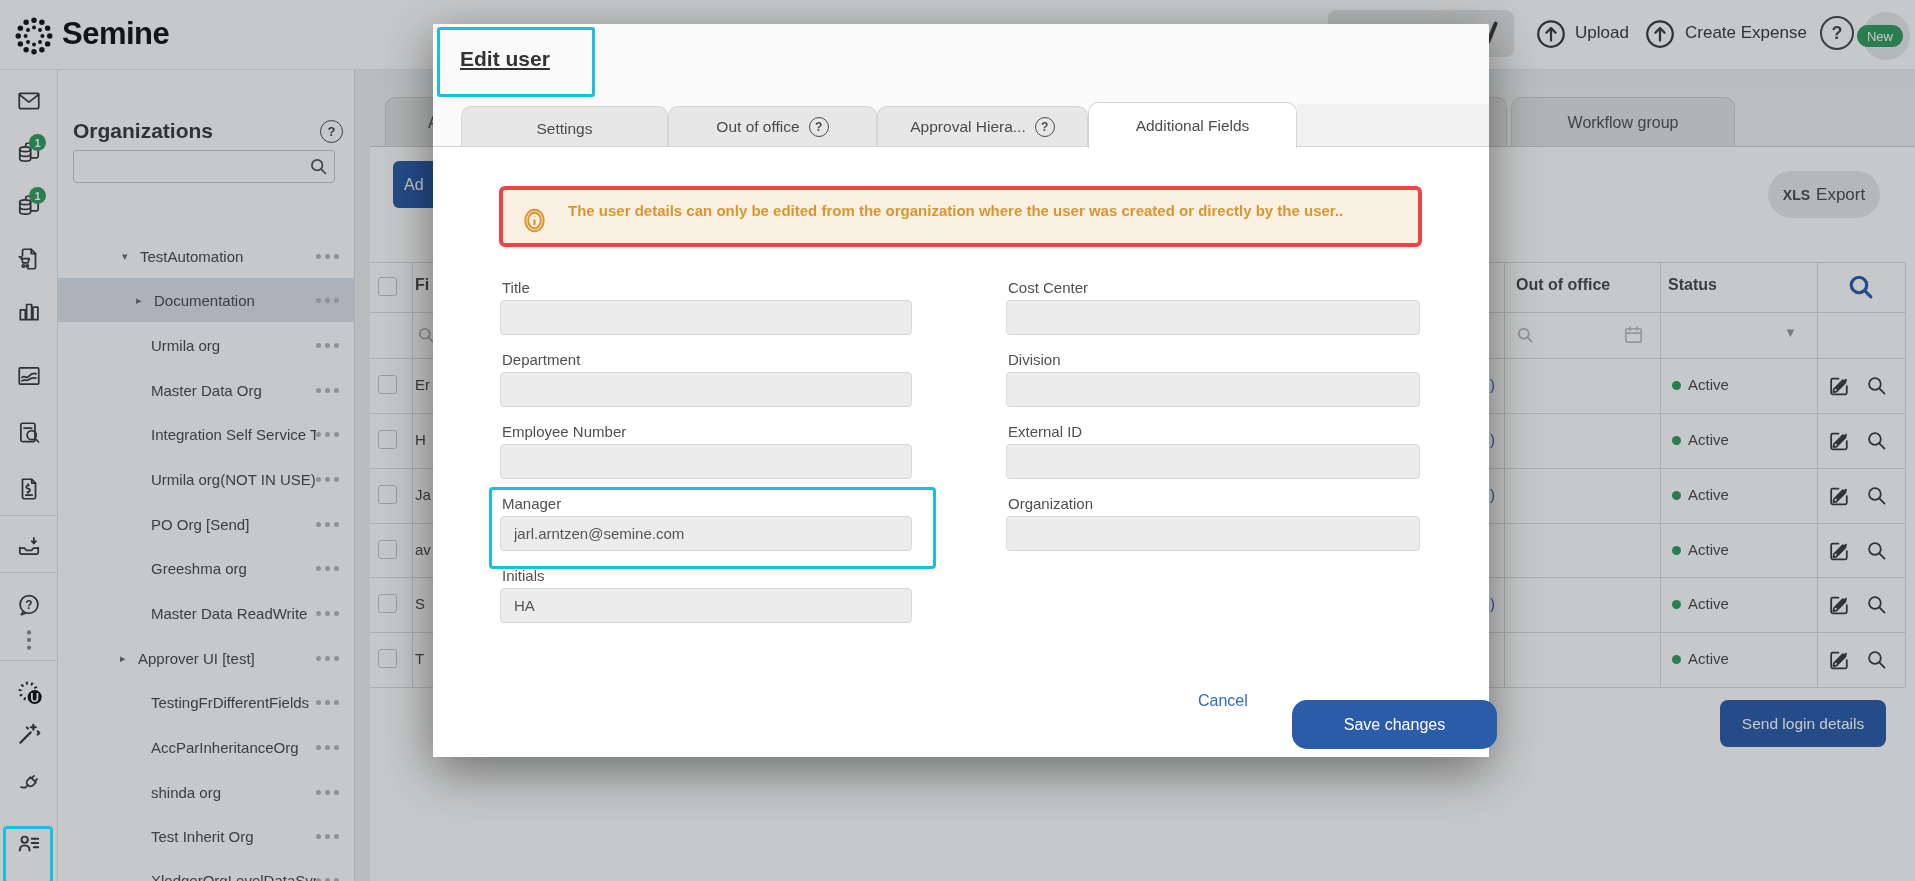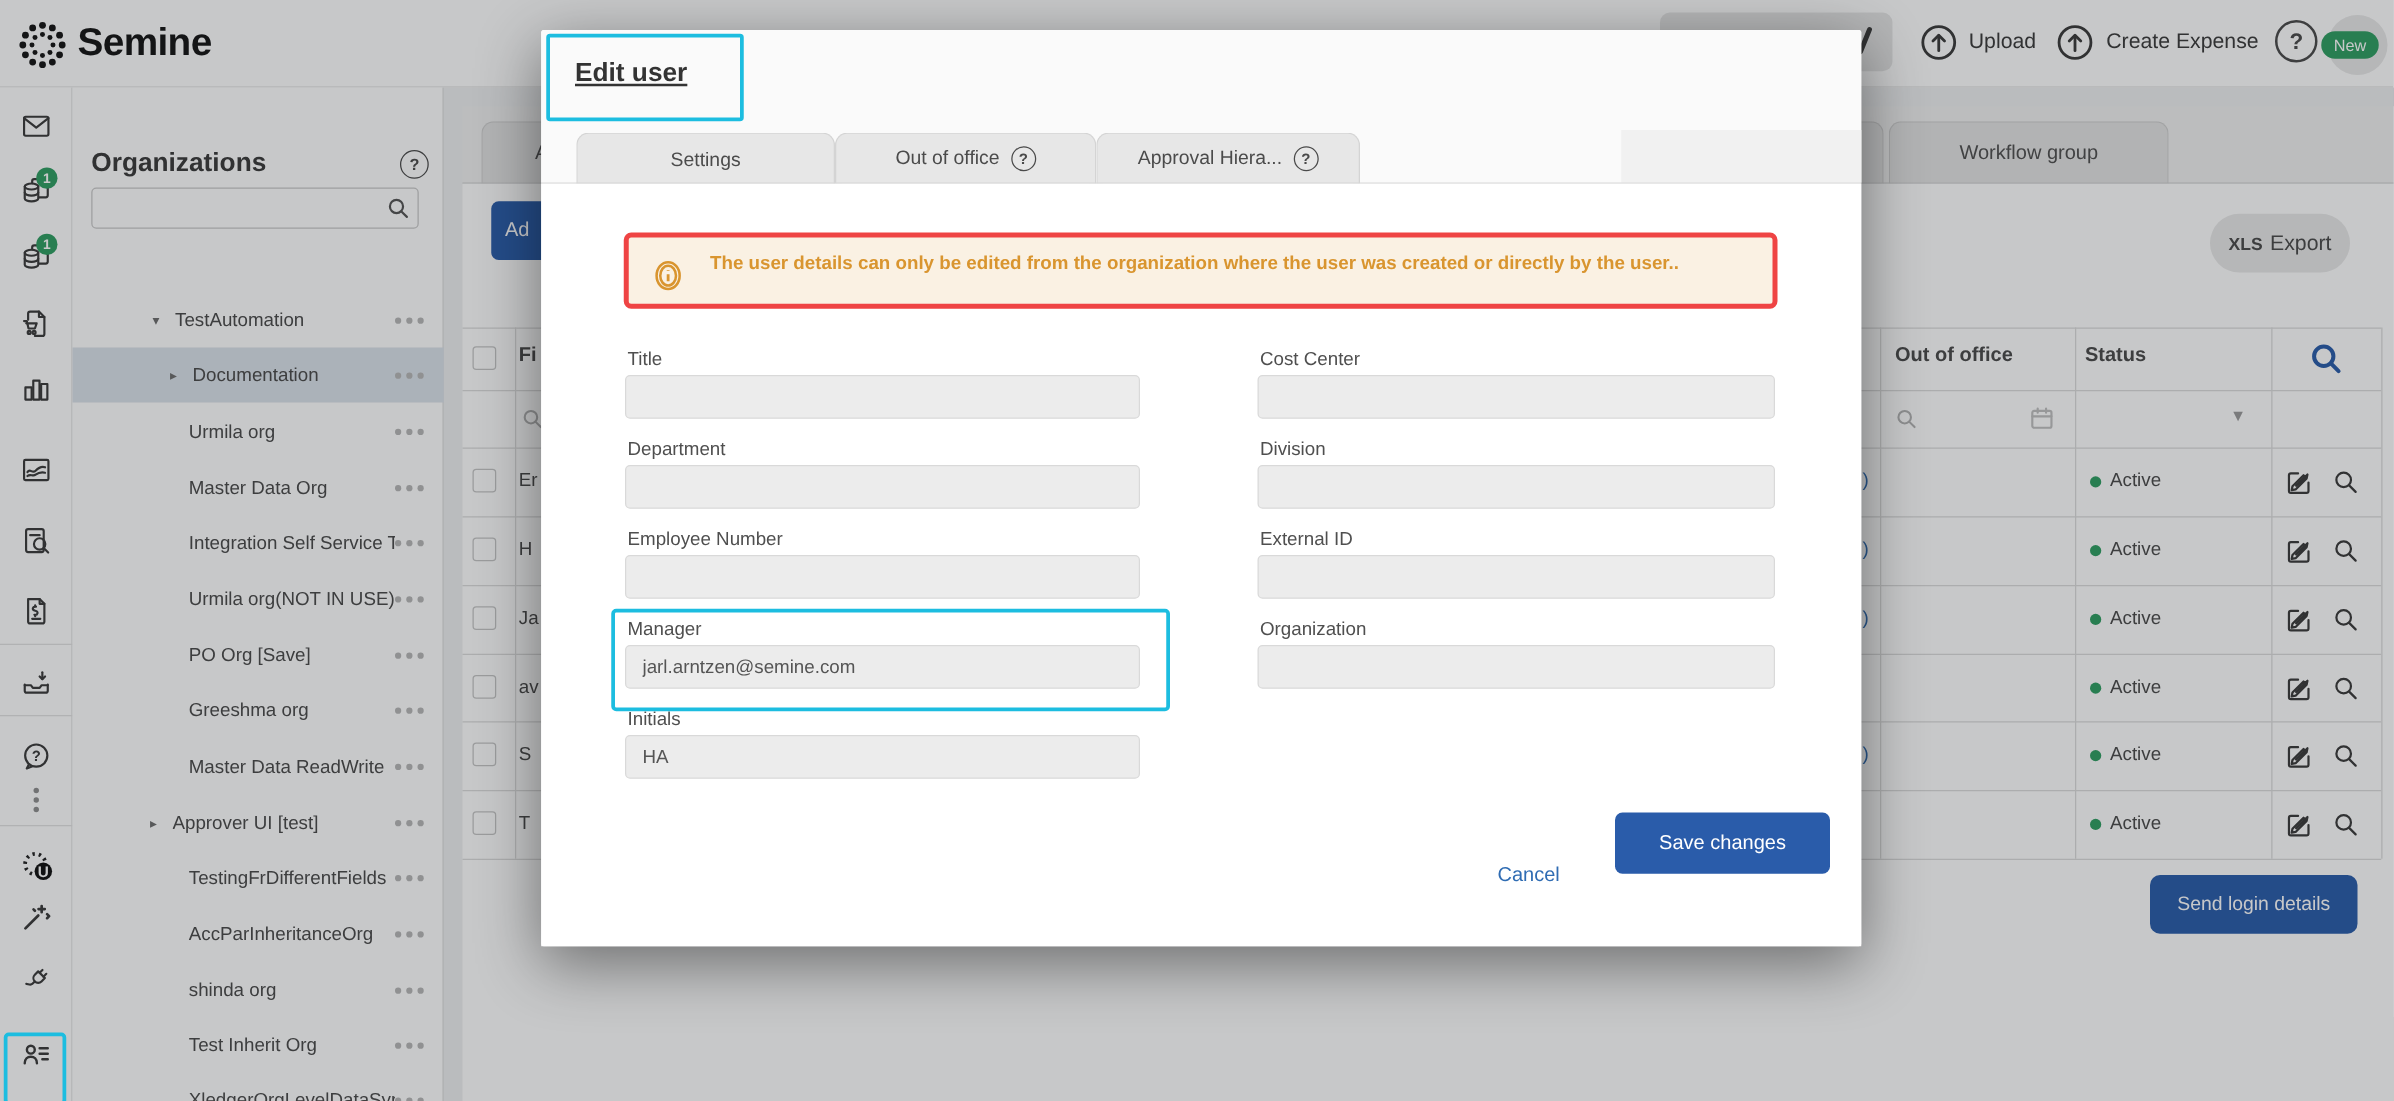--- a/index.html
+++ b/index.html
@@ -294,21 +294,21 @@
       <span class="caret"></span>
       <span class="org-label">Urmila org(NOT IN USE)</span>
       <span class="dots">
         <i></i>
         <i></i>
         <i></i>
       </span>
     </div>
   <div class="org-row" style="top:502px;padding-left:75px;">
       <span class="caret"></span>
-      <span class="org-label">PO Org [Save]</span>
+      <span class="org-label">PO Org [Send]</span>
       <span class="dots">
         <i></i>
         <i></i>
         <i></i>
       </span>
     </div>
   <div class="org-row" style="top:546px;padding-left:75px;">
       <span class="caret"></span>
       <span class="org-label">Greeshma org</span>
       <span class="dots">
@@ -572,20 +572,23 @@
           <span>?</span>
         </span>
       </div>
     <div class="mtab" style="left:444px;top:82px;width:211px;height:41px;">
         <span>Approval Hiera...</span>
         <span class="qcircle" style="width:20px;height:20px;font-size:12px;font-weight:700;">
           <span>?</span>
         </span>
       </div>
     <div class="hline" style="left:0;top:122px;width:1056px;background:#d6d6d6;"></div>
+    <div class="mtab mtab-active" style="left:655px;top:78px;width:209px;height:46px;">
+        <span>Additional Fields</span>
+      </div>
     <div class="abs" style="left:0;top:123px;width:1056px;height:610px;background:#fff;"></div>
 
     <div class="abs" style="left:66px;top:162px;width:923px;height:61px;background:#faf1e3;border:4px solid #ef4444;border-radius:6px;box-sizing:border-box;">
       <div class="abs" style="left:18px;top:17px;">
         <svg width="27" height="27" viewBox="0 0 24 24" style="fill:none;stroke:#d9952f;stroke-width:1.8;">
             <ellipse cx="12" cy="12" rx="8.2" ry="9.5"></ellipse>
             <ellipse cx="12" cy="12" rx="5.6" ry="7"></ellipse>
             <path d="M12 8 v0.5 M12 11 v5" stroke-width="2"></path>
           </svg>
       </div>
@@ -606,21 +609,21 @@
     <span class="flabel" style="left:575px;top:255px;">Cost Center</span>
     <input class="finput" style="left: 573px; top: 276px; width: 414px;" value="">
     <span class="flabel" style="left:575px;top:327px;">Division</span>
     <input class="finput" style="left: 573px; top: 348px; width: 414px;" value="">
     <span class="flabel" style="left:575px;top:399px;">External ID</span>
     <input class="finput" style="left: 573px; top: 420px; width: 414px;" value="">
     <span class="flabel" style="left:575px;top:471px;">Organization</span>
     <input class="finput" style="left: 573px; top: 492px; width: 414px;" value="">
 
     <span class="abs" style="left:765px;top:668px;font-size:16px;color:#2f6cb3;cursor:pointer;">Cancel</span>
-    <button class="abs btn-blue" style="left:859px;top:626px;width:172px;height:49px;">
+    <button class="abs btn-blue" style="left:859px;top:676px;width:205px;height:49px;border-radius:15px;">
         <span>Save changes</span>
       </button>
   </div>
 
   <div class="anno" style="left:437px;top:27px;width:152px;height:64px;border-radius:3px;"></div>
   <div class="anno" style="left:489px;top:487px;width:441px;height:76px;"></div>
   <div class="anno" style="left:3px;top:826px;width:44px;height:52px;"></div>
 
 </div>
 

